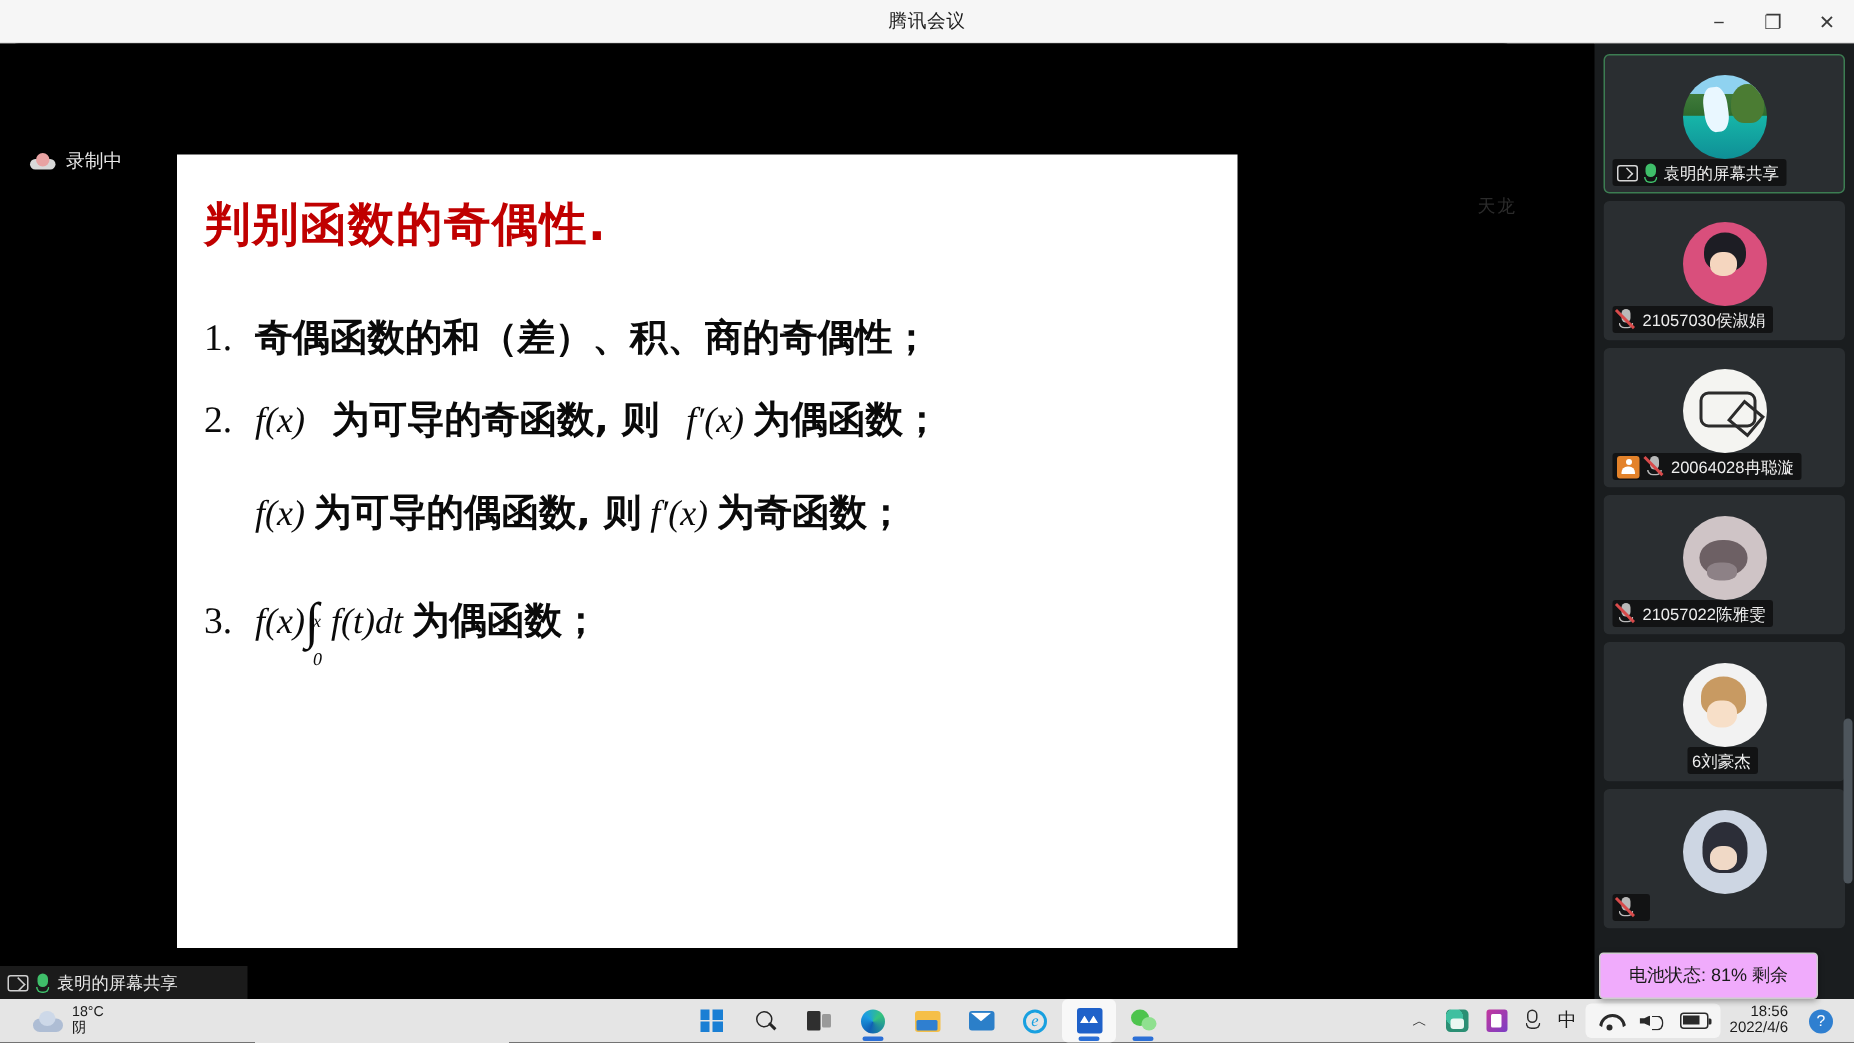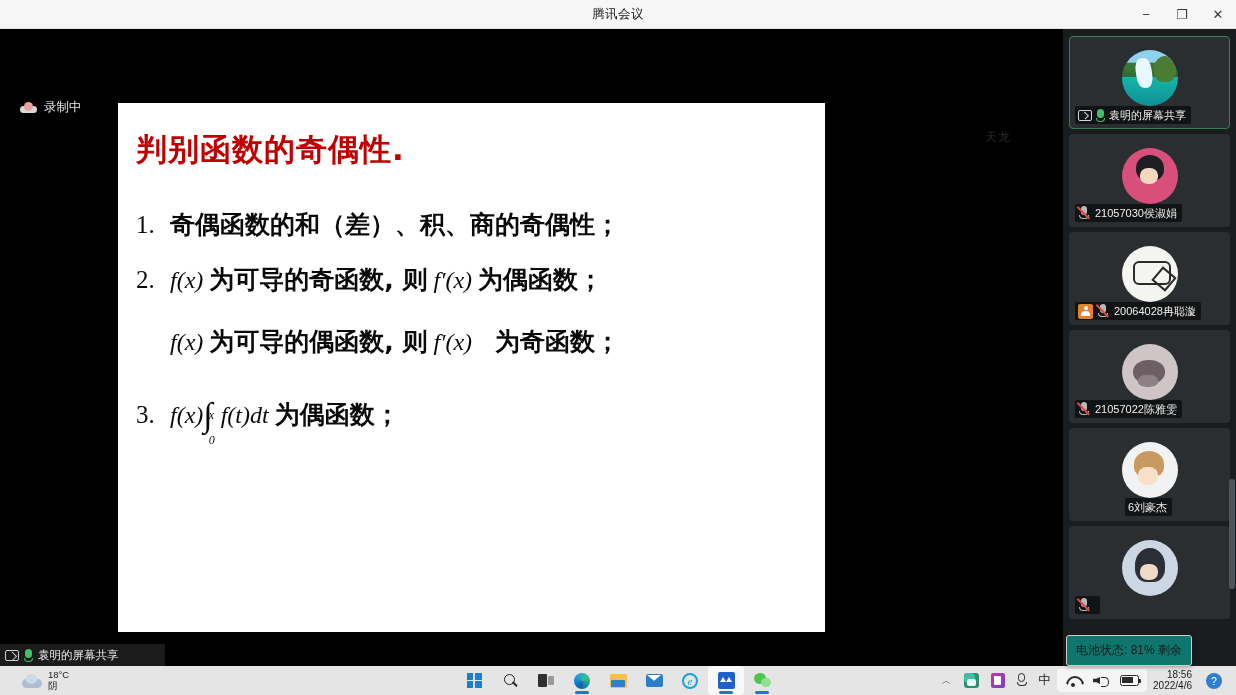--- a/index.html
+++ b/index.html
@@ -189,22 +189,22 @@
   .av-anime::after { content:""; position:absolute; left:30%; top:44%; width:20px; height:18px; background:#f7dfc8; border-radius:44%; }
   .av-dark { width:100%; height:100%; background:#cdd6e3; position:relative; }
   .av-dark::before { content:""; position:absolute; left:24%; top:14%; width:30px; height:34px; background:#2c2e38; border-radius:50% 50% 38% 38%; }
   .av-dark::after { content:""; position:absolute; left:33%; top:42%; width:18px; height:16px; background:#f0d9c6; border-radius:44%; }
 
   #rail-scrollbar { position:absolute; right:1px; top:450px; width:6px; height:110px; background:#4d555c; border-radius:3px; }
 
   
   #battery-tooltip {
     position:absolute; left:1066px; top:606px; height:31px; z-index:9;
-    background:#0f766e; border:1px solid #cdcdcd; border-radius:3px;
-    display:flex; align-items:center; padding:0 9px;
+    background:#f0abfc; border:1px solid #cdcdcd; border-radius:3px;
+    display:flex; align-items:center; padding:0 19px;
     box-shadow:0 1px 4px rgba(0,0,0,.35);
   }
   #battery-tooltip .bt-text { font-size:12px; color:#1a1a1a; white-space:nowrap; }
 
   
   #taskbar {
     position:absolute; left:0; top:666px; width:1236px; height:29px;
     background:#e5e5e5; display:flex; align-items:center;
   }
   #weather-widget { display:flex; align-items:center; gap:6px; margin-left:22px; }
@@ -330,31 +330,31 @@
         <div id="slide-title">判别函数的奇偶性.</div>
 
         <div class="slide-item" id="item-1">
           <span class="num">1.</span>
           <span class="body">奇偶函数的和（差）、积、商的奇偶性；</span>
         </div>
 
         <div class="slide-item" id="item-2">
           <span class="num">2.</span>
           <span class="mathv">f(x)</span>
-          <span class="body" style="margin:0 6px;text-align:center;">为可导的奇函数, 则</span>
+          <span class="body" style="margin:0 18px;text-align:center;">为可导的奇函数, 则</span>
           <span class="mathv">f′(x)</span>
           <span class="body" style="margin-left:6px;">为偶函数；</span>
         </div>
 
         <div class="slide-item" id="item-2b">
           <span class="indent"></span>
           <span class="mathv">f(x)</span>
           <span class="body" style="margin:0 6px;">为可导的偶函数, 则</span>
           <span class="mathv">f′(x)</span>
-          <span class="body" style="margin-left:23px;">为奇函数；</span>
+          <span class="body" style="margin-left:6px;">为奇函数；</span>
         </div>
 
         <div class="slide-item" id="item-3">
           <span class="num">3.</span>
           <span class="mathv">f(x)</span>
           <span class="intg">∫</span>
           <span class="intg-lim">
             <span style="display:block;">x</span>
             <span style="display:block; position:relative; top:12px;">0</span>
           </span>

